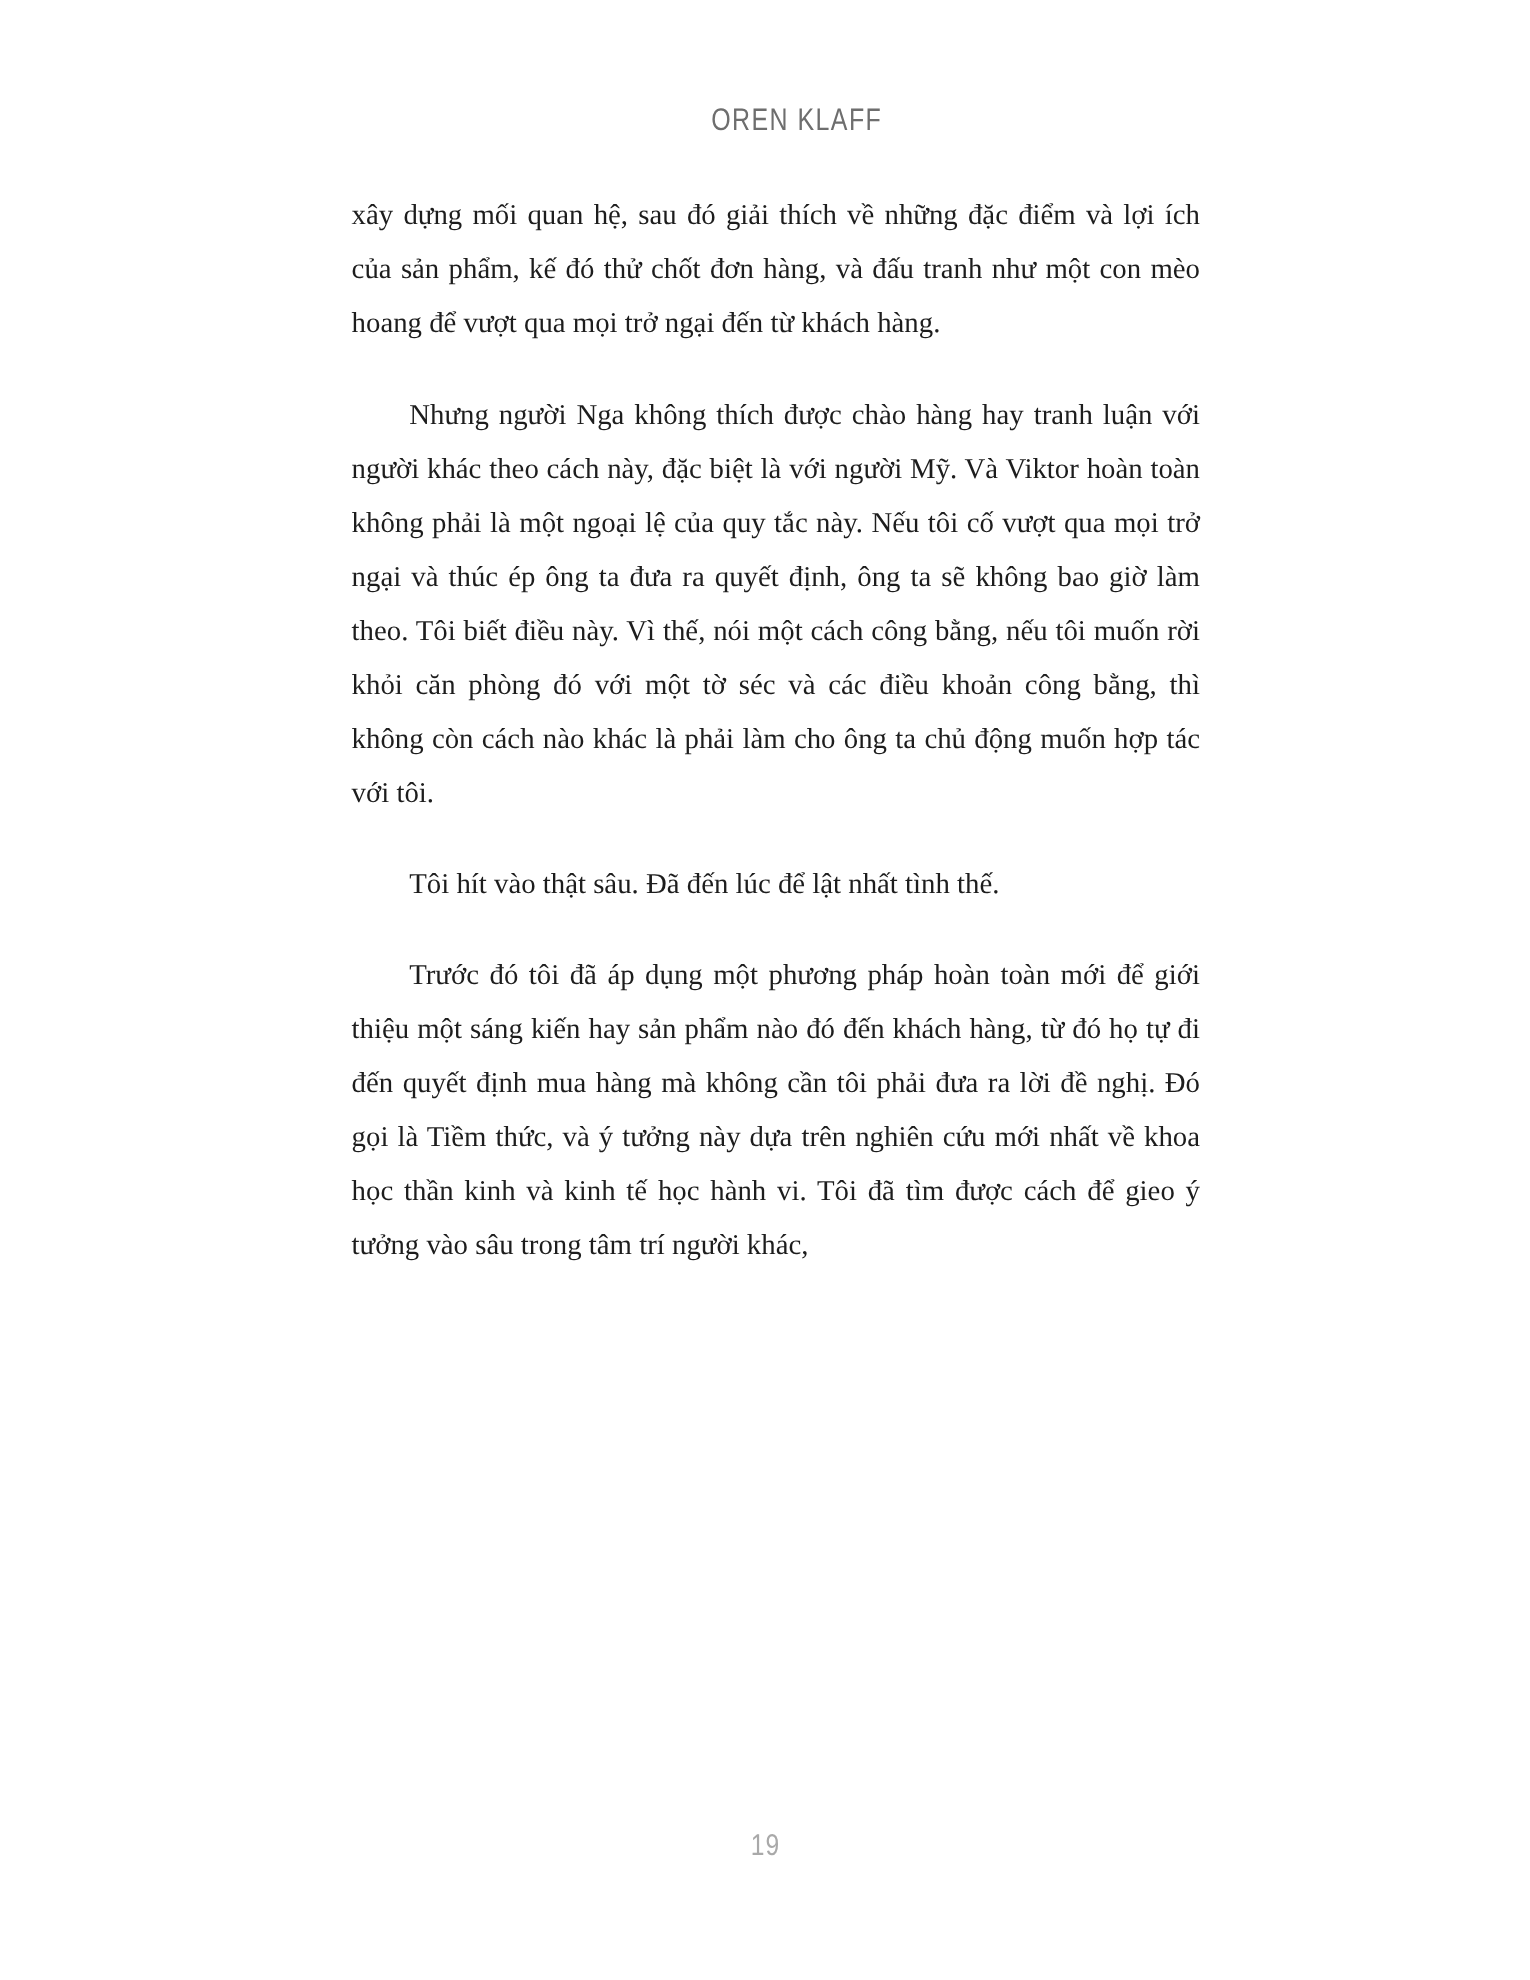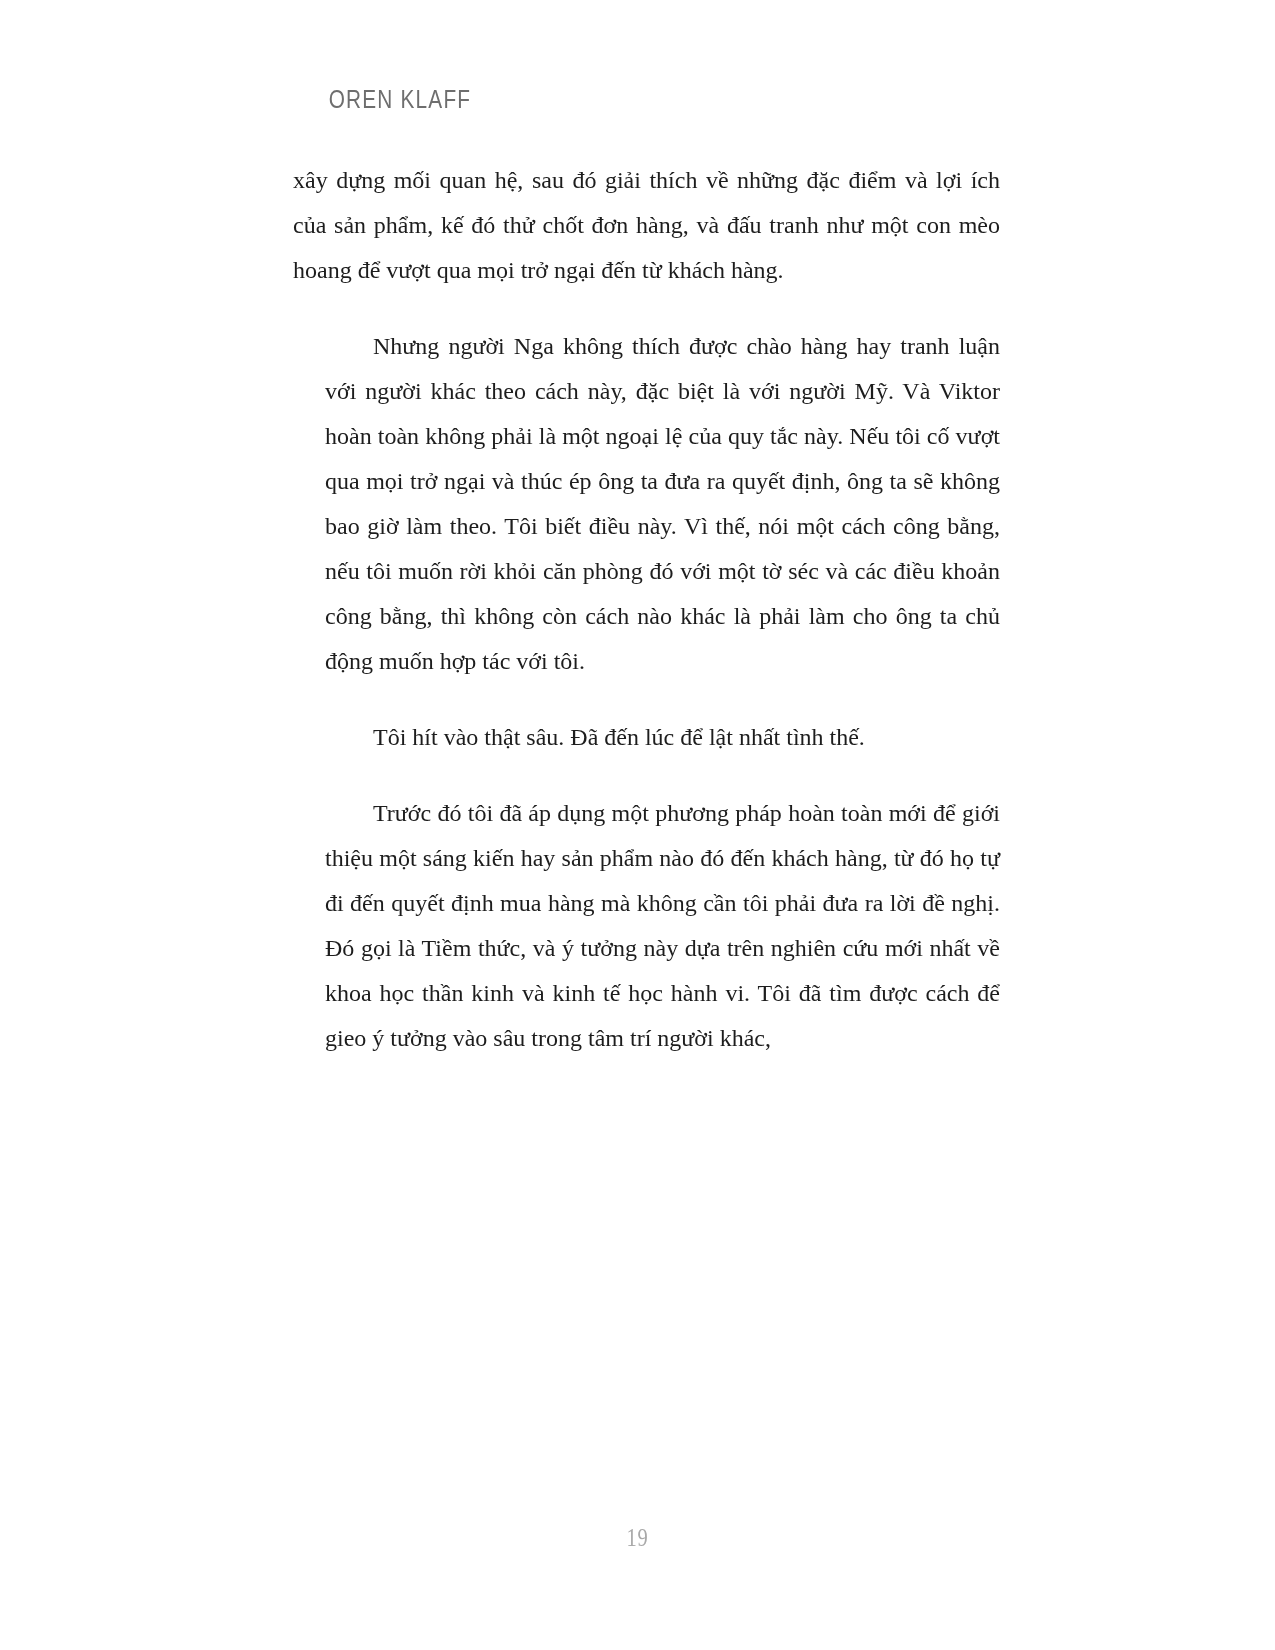--- a/index.html
+++ b/index.html
@@ -13,21 +13,21 @@
     height: 1650px;
     background: var(--bg-color, #ffffff);
     overflow: hidden;
     font-family: "Liberation Serif", serif;
   }
   .running-header {
     position: absolute;
     top: 84px;
     left: 293px;
     width: 707px;
-    text-align: left;
+    text-align: center;
     font-family: "Liberation Sans", sans-serif;
     font-size: 26px;
     font-weight: 400;
     color: var(--header-color, #6e6e6e);
     letter-spacing: 1.5px;
     white-space: nowrap;
   }
   .running-header .squeeze {
     display: inline-block;
     transform: scaleX(0.8);
@@ -42,32 +42,31 @@
     font-size: 24px;
     line-height: 45px;
     text-align: justify;
     text-justify: inter-word;
   }
   .body-text p {
     margin: 0 0 31px 0;
   }
   .body-text p.indent {
     text-indent: 48px;
-    margin-left: 32px;
   }
   .body-text p.no-indent {
     text-indent: 0;
   }
   .page-number {
     position: absolute;
     top: 1524px;
     left: 0;
     width: 1275px;
     text-align: center;
-    font-family: Liberation Serif, serif;
+    font-family: Liberation Sans, sans-serif;
     font-size: 25px;
     color: var(--pagenum-color, #a9a9a9);
     letter-spacing: 1px;
   }
   .page-number .squeeze {
     display: inline-block;
     transform: scaleX(0.82);
     transform-origin: 50% 50%;
   }
 </style>

